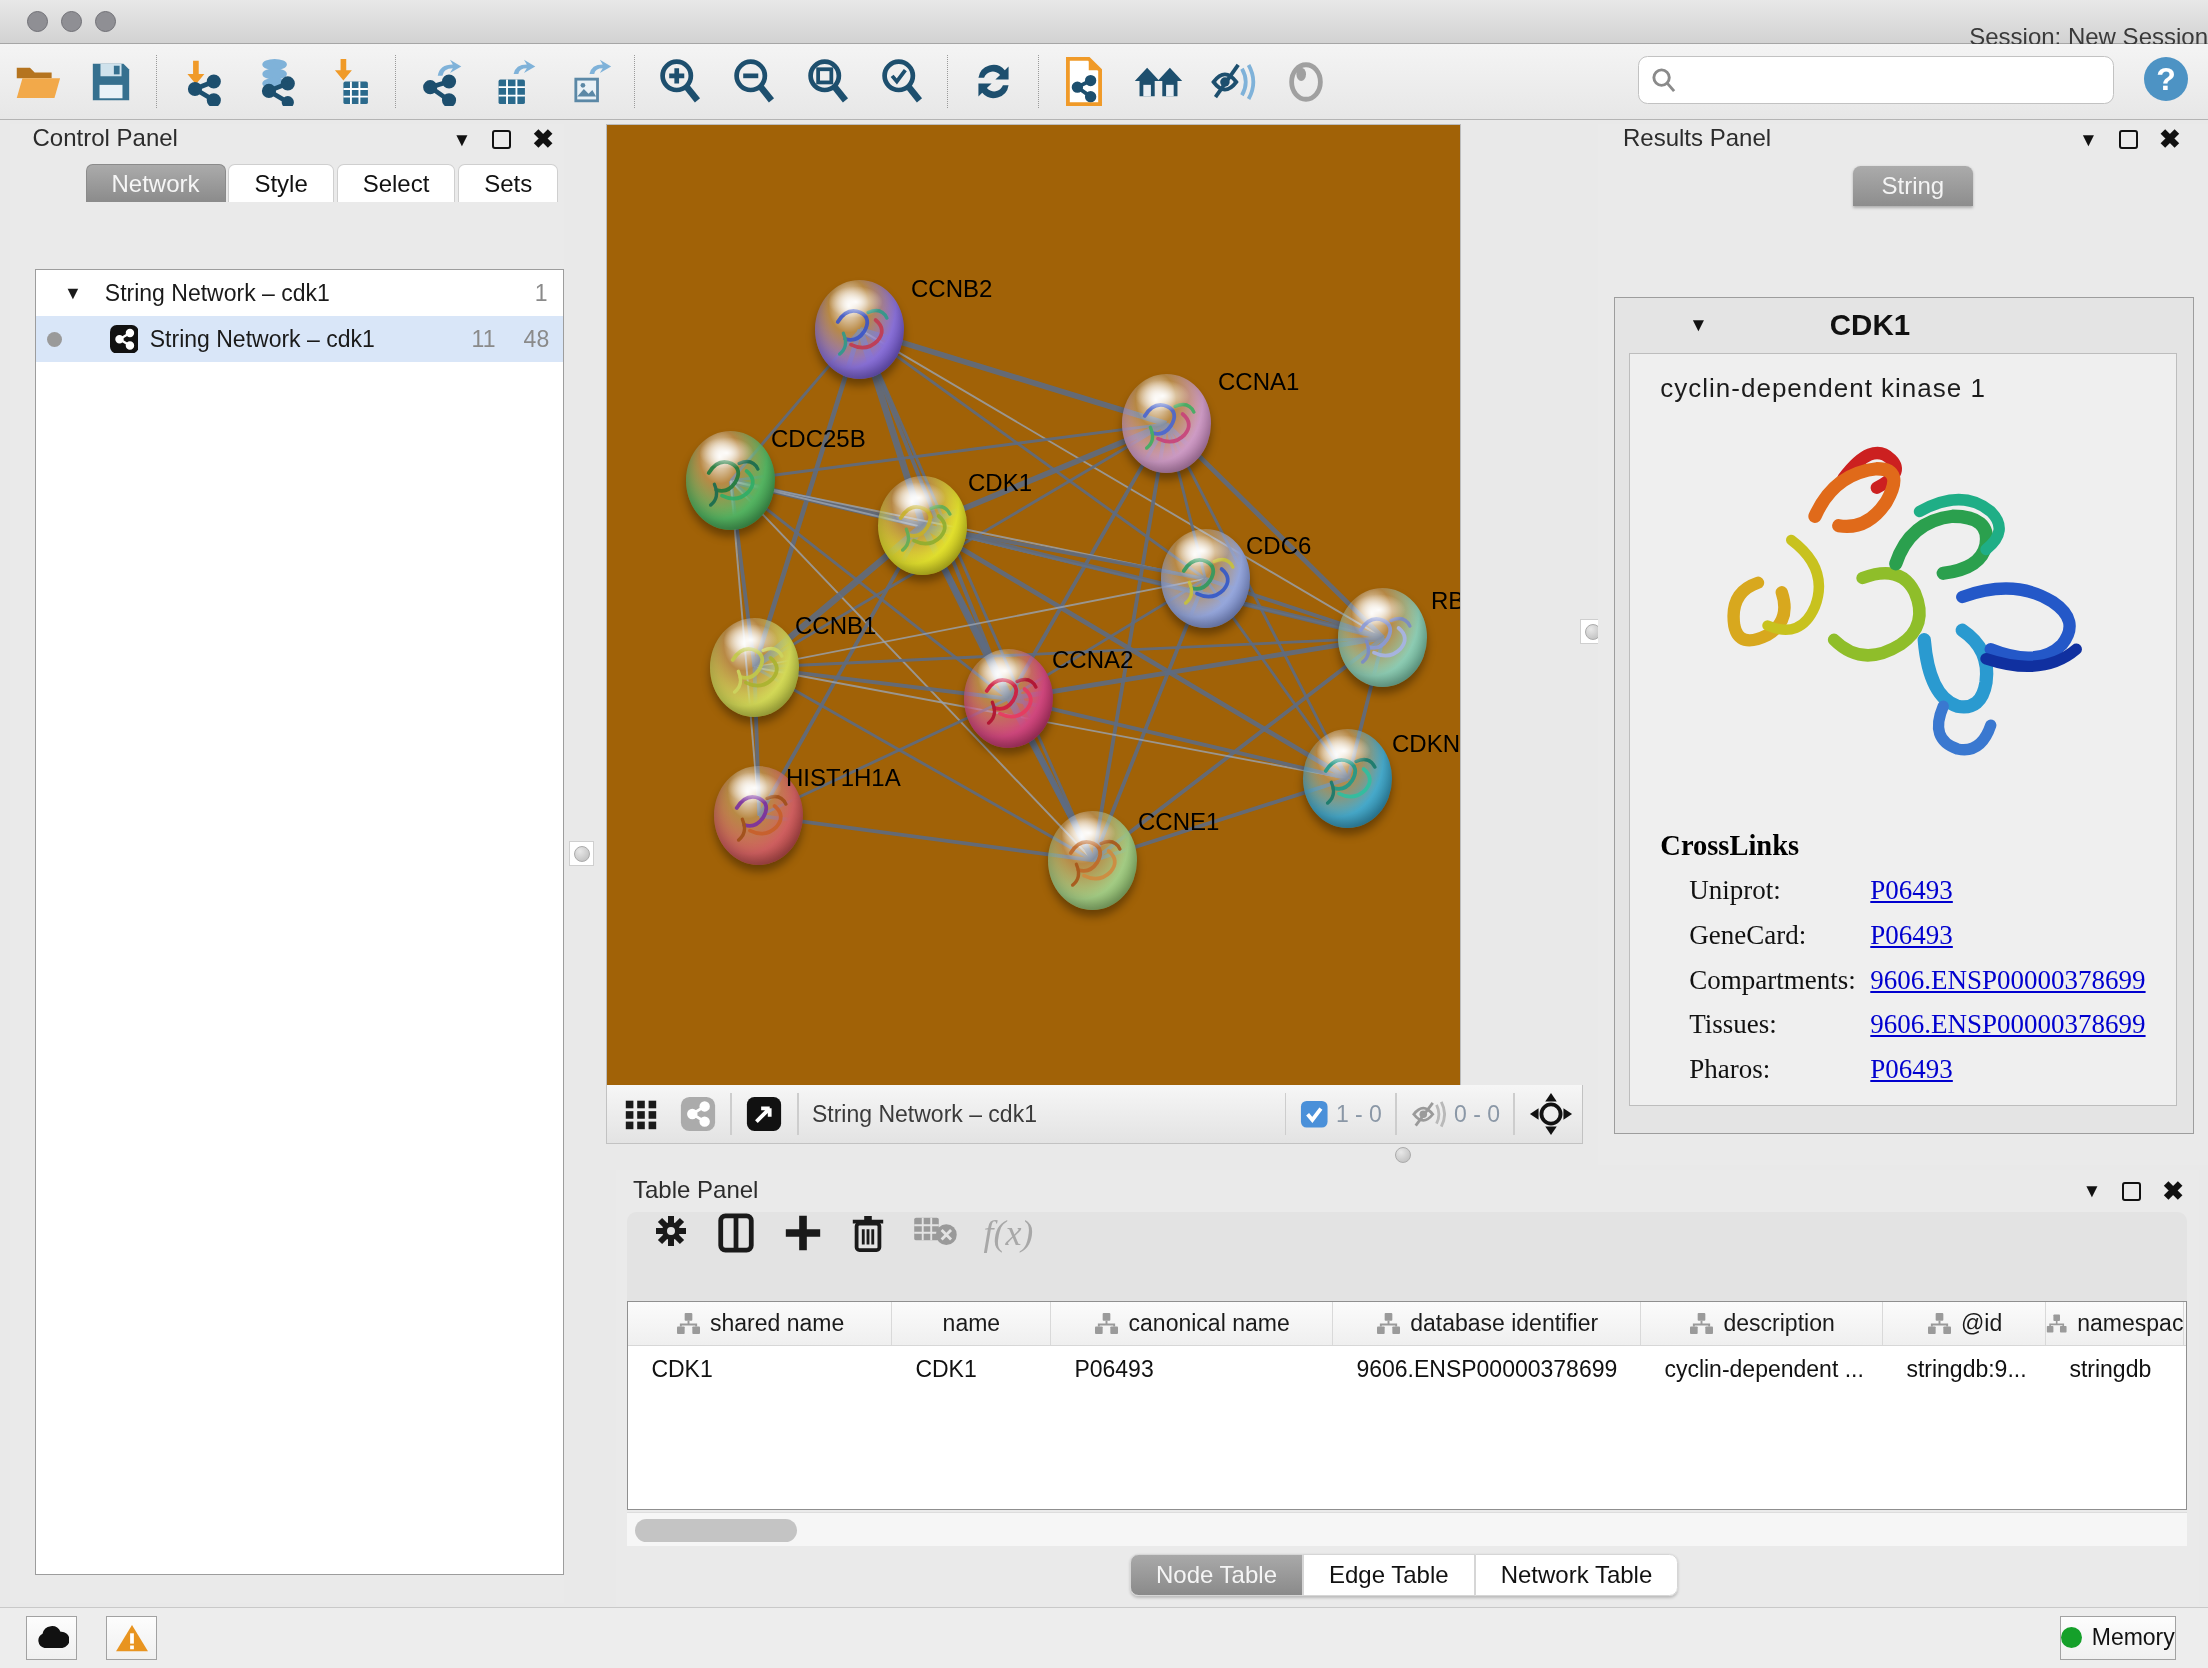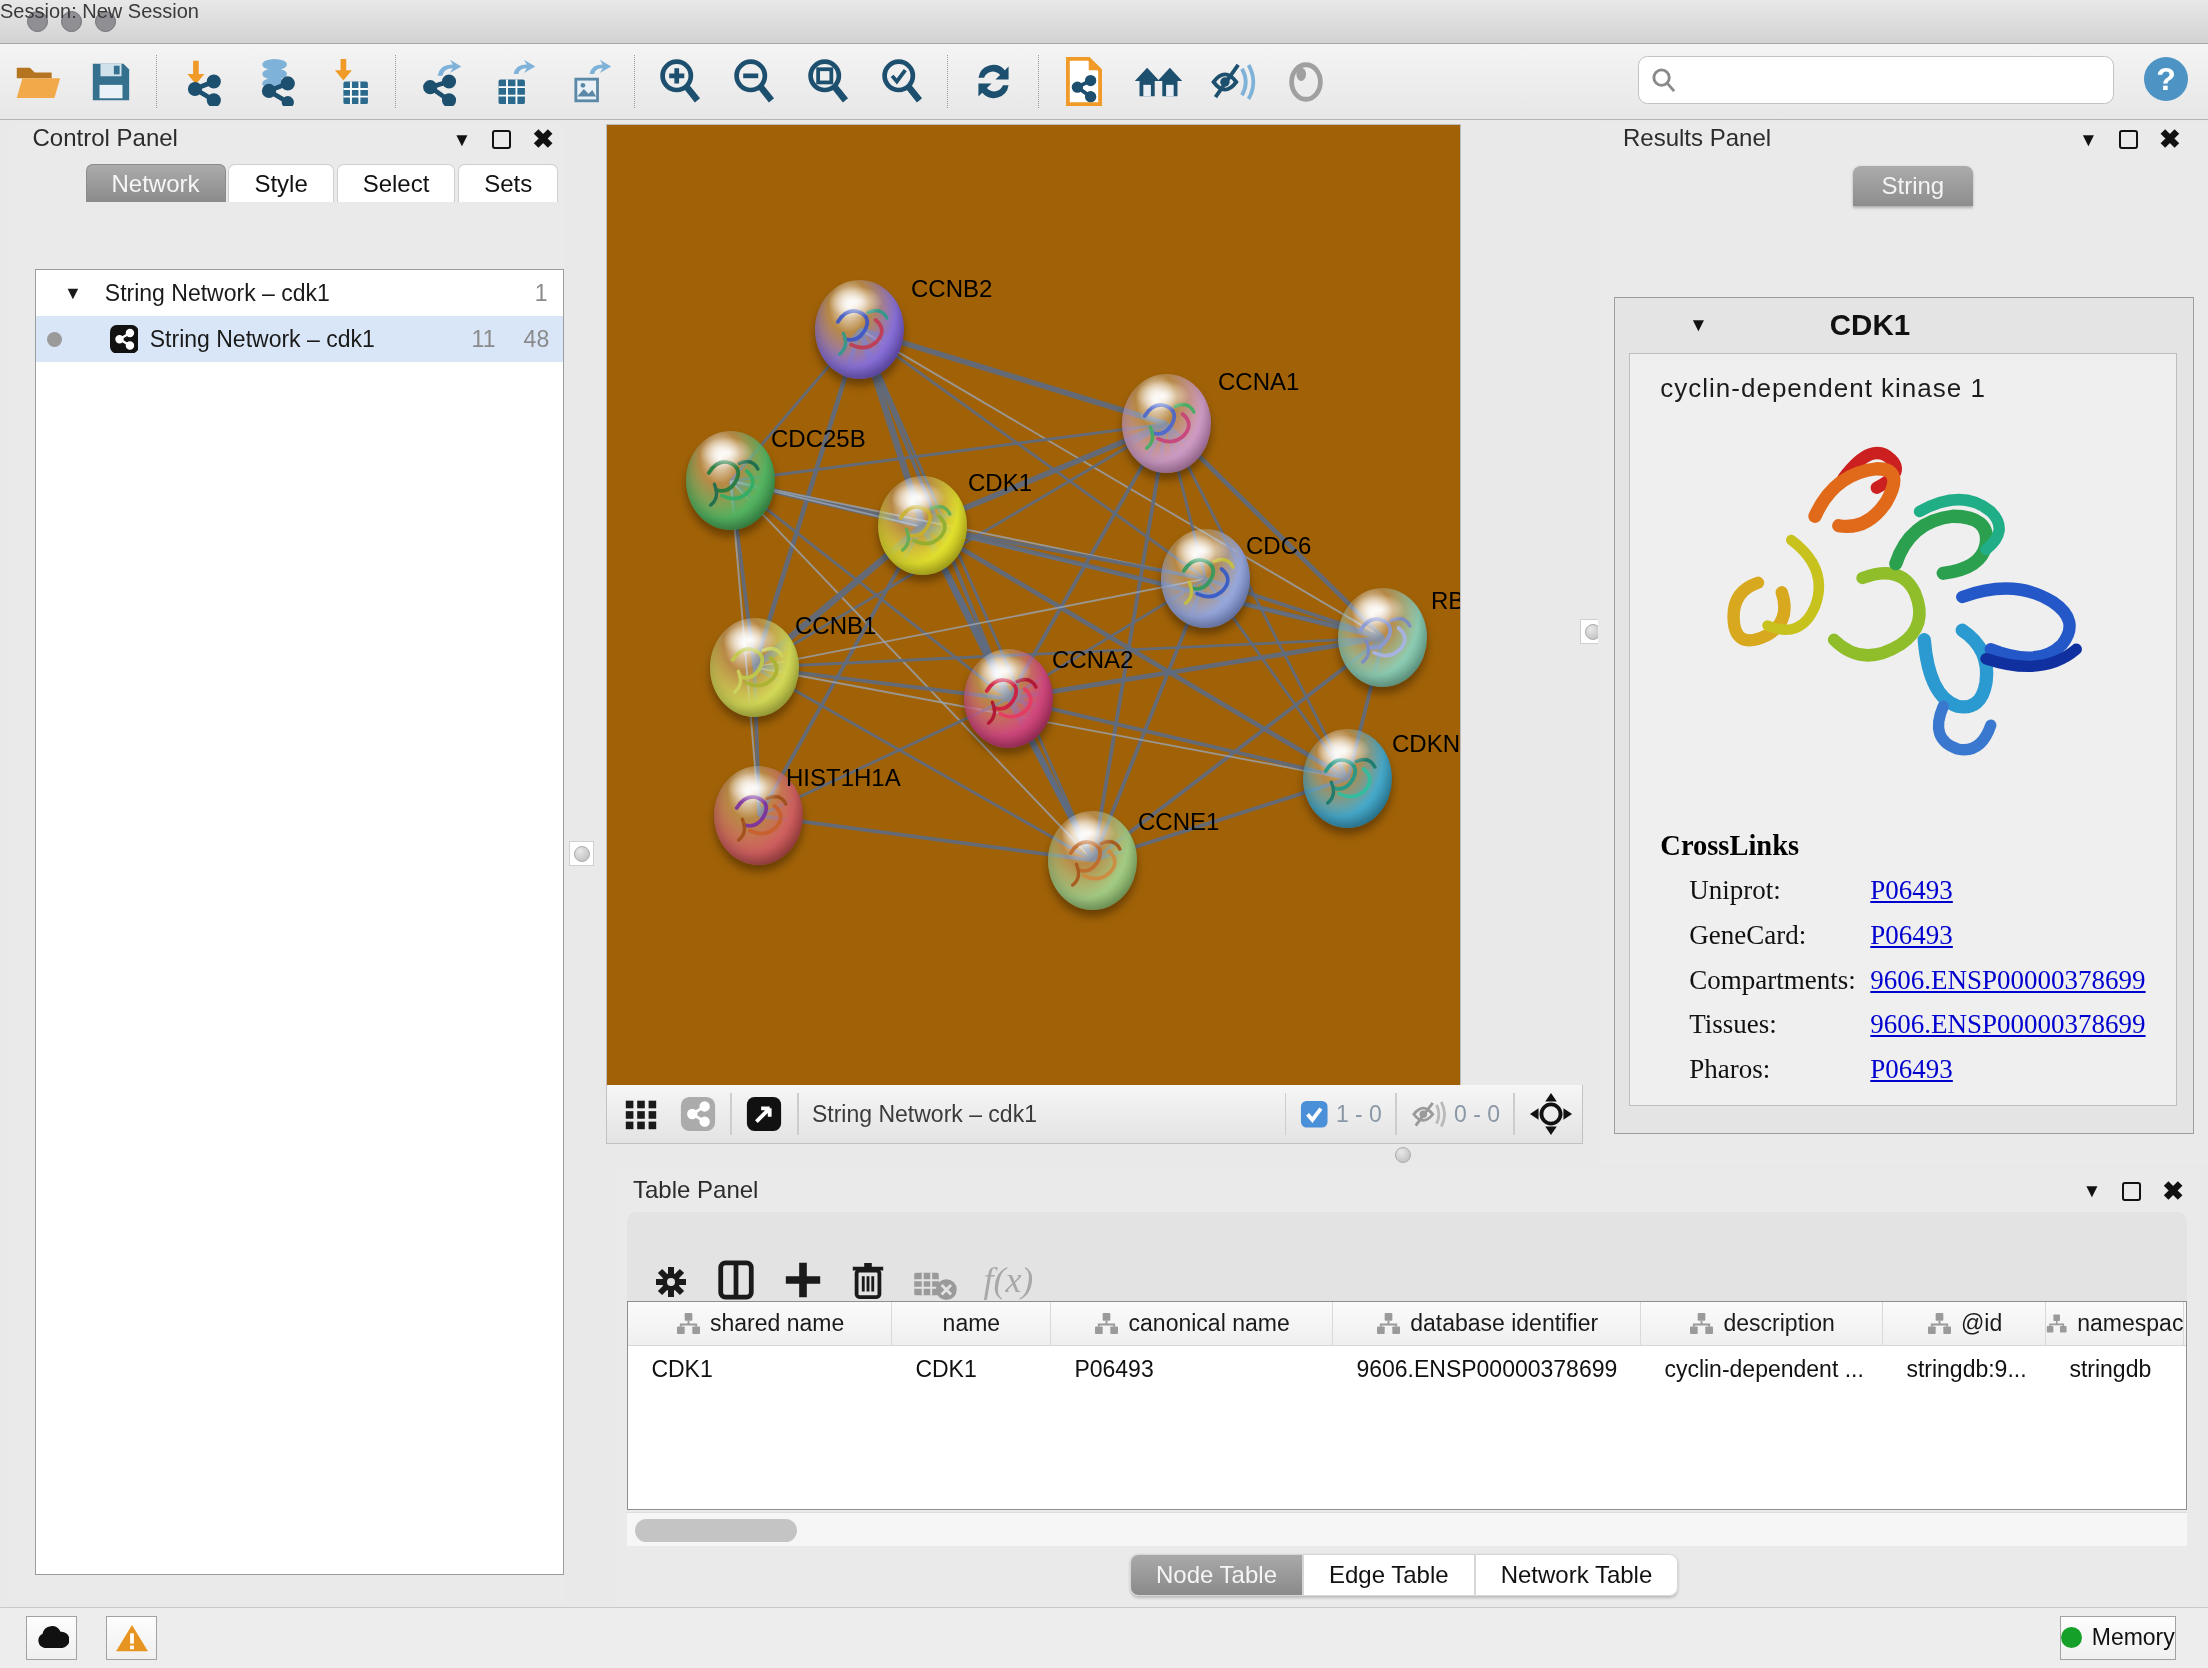--- a/index.html
+++ b/index.html
@@ -3,21 +3,21 @@
 <meta charset="utf-8">
 <style>
   * { margin:0; padding:0; box-sizing:border-box; }
   html,body { width:2208px; height:1668px; font-family:"Liberation Sans",sans-serif; background:#e9e9e9; overflow:hidden; position:relative; }
 
   
   .titlebar { position:absolute; left:0; top:0; width:2208px; height:44px;
     background:linear-gradient(#e8e8e8,#d2d2d2); border-bottom:1px solid #a6a6a6; }
   .traffic { position:absolute; top:11.4px; width:21px; height:21px; border-radius:50%;
     background:#8f8f94; border:1px solid #707076; }
-  .win-title { position:absolute; top:0; width:100%; text-align:left; font-size:20px; color:#3a3a3a; }
+  .win-title { position:absolute; top:23px; width:100%; text-align:right; font-size:24px; color:#3a3a3a; }
 
   
   .toolbar { position:absolute; left:0; top:44px; width:2208px; height:76px;
     background:linear-gradient(#f4f4f4,#e7e7e7); border-bottom:1.9px solid #b4b4b4;
     display:flex; align-items:center; }
   .tbtn { width:74px; height:57px; display:flex; align-items:center; justify-content:center; }
   .tsep { width:1.9px; height:53px; border-left:1.9px dotted #9a9a9a; margin:0 7.6px; }
   .searchbox { position:absolute; left:1638px; top:12.4px; width:476px; height:48px; background:#fff;
     border:1.9px solid #c2c2c2; border-radius:9.5px; display:flex; align-items:center; padding-left:11.4px; }
   .searchbox input { border:none; outline:none; font-size:23px; width:409px; background:transparent; }
@@ -79,21 +79,21 @@
   .desc { position:absolute; left:30px; top:19px; font-size:26px; color:#1c1c1c; letter-spacing:1px; }
   .crosslinks-title { position:absolute; left:30px; top:476px; font-family:"Liberation Serif",serif; font-weight:bold; font-size:28.5px; color:#000; }
   .cl-row { position:absolute; left:59px; width:476px; display:flex; font-family:"Liberation Serif",serif; font-size:27px; }
   .cl-label { width:181px; color:#111; }
   .cl-link { color:#0000cf; text-decoration:underline; }
 
   
   .table-panel { position:absolute; left:616px; top:1170px; width:1583px; height:436px; background:#eaeaea; }
   .tp-head { position:absolute; left:17px; top:5.7px; width:1566px; display:flex; justify-content:space-between; padding-right:15px; }
   .tp-toolbar { position:absolute; left:11.4px; top:42px; width:1560px; height:89px; background:#e3e3e3; border-radius:9.5px 9.5px 0 0;
-    display:flex; align-items:flex-end; gap:25px; padding-left:25px; }
+    display:flex; align-items:flex-start; gap:25px; padding-left:25px; }
   .tp-table { position:absolute; left:11.4px; top:131px; width:1560px; height:209px; background:#fff; border:1.9px solid #8f8f8f; }
   .thead { display:flex; height:44px; background:linear-gradient(#fbfbfb,#efefef); border-bottom:1.9px solid #d7d7d7; }
   .th { display:flex; align-items:center; justify-content:center; gap:9.5px; font-size:23px; color:#1a1a1a; border-right:1px solid #d9d9d9; }
   .trow { display:flex; height:46px; }
   .td { font-size:23px; color:#111; padding:9.5px 0 0 23px; white-space:nowrap; overflow:hidden; }
   .tp-scroll { position:absolute; left:11.4px; top:342px; width:1560px; height:34px; background:#f6f6f6; border-top:1px solid #ddd; }
   .tp-thumb { position:absolute; left:7.6px; top:5.7px; width:162px; height:23px; border-radius:11.4px; background:#c4c4c4; }
   .tp-tabs { position:absolute; left:514px; top:384px; display:flex; box-shadow:0 1.9px 2.9px rgba(0,0,0,.2); border-radius:8.6px; }
   .tp-tab { height:42px; padding:0 25px; font-size:24px; display:flex; align-items:center; background:#fff; color:#111; border:1px solid #d6d6d6; }
   .tp-tab:first-child { border-radius:8.6px 0 0 8.6px; }

